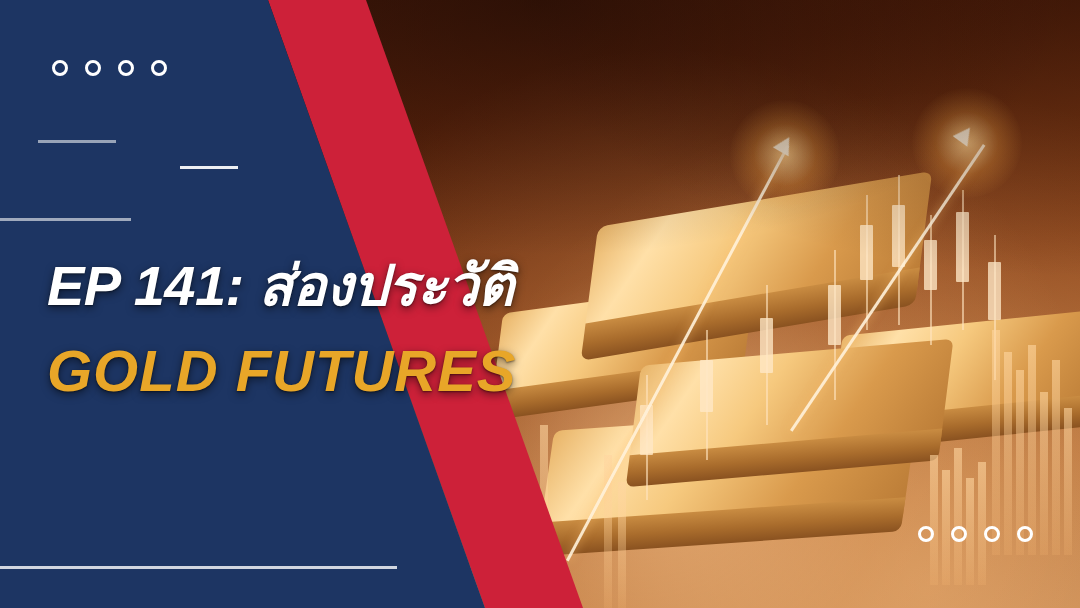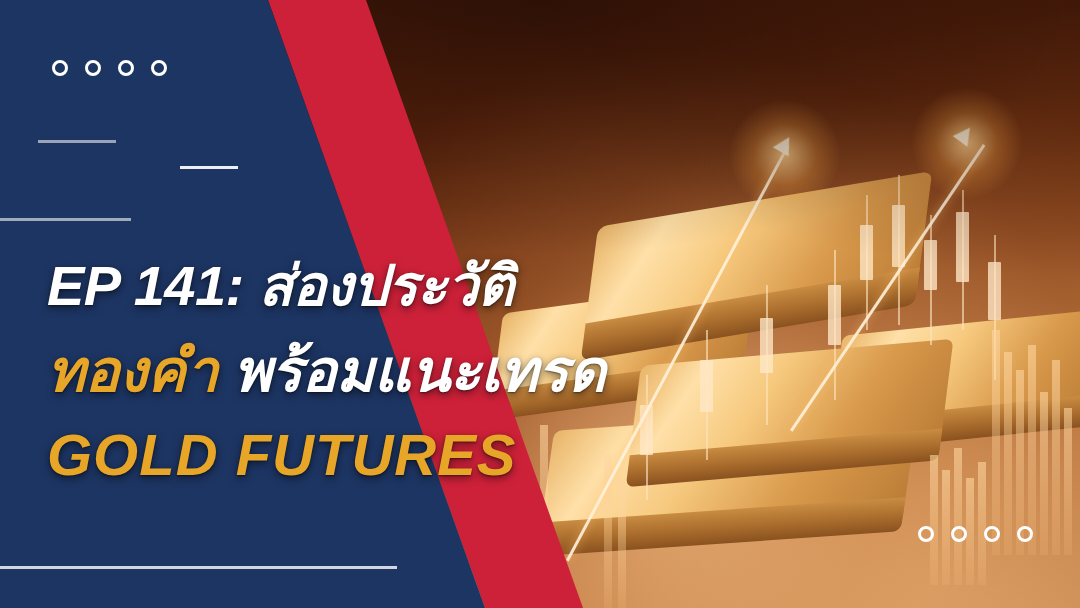--- a/index.html
+++ b/index.html
@@ -227,20 +227,16 @@
     <span class="dot"></span>
     <span class="dot"></span>
     <span class="dot"></span>
   </div>
 
   <div class="headline">
     <div class="hl-line hl1">
       <span class="w">EP 141:</span>
       <span class="w">ส่องประวัติ</span>
     </div>
-    <div class="hl-line hl2">
-      <span class="g">ทองคำ</span>
-      <span class="w">พร้อมแนะเทรด</span>
-    </div>
     <div class="hl-line hl3 g">GOLD FUTURES</div>
   </div>
 
 </div>
 
 </body></html>

